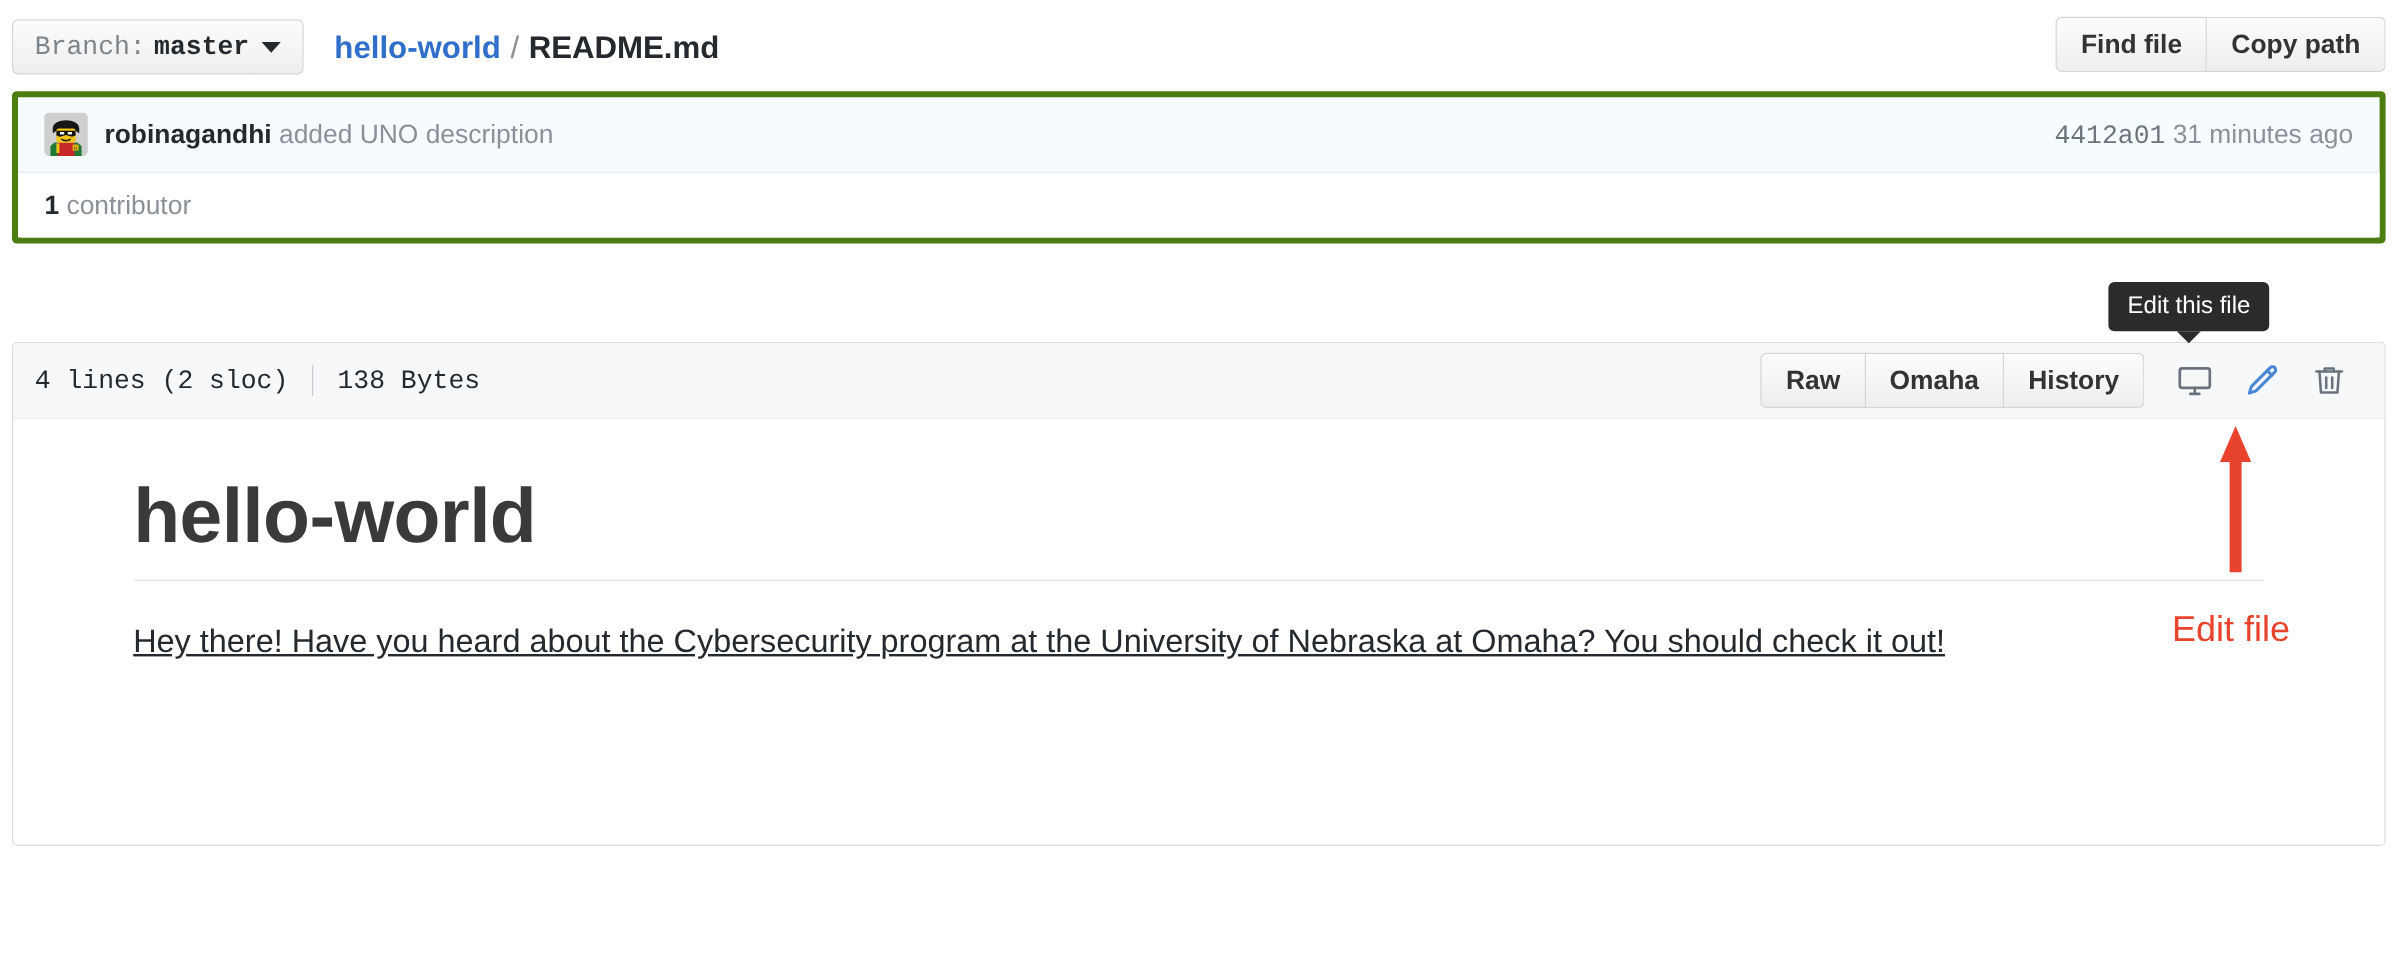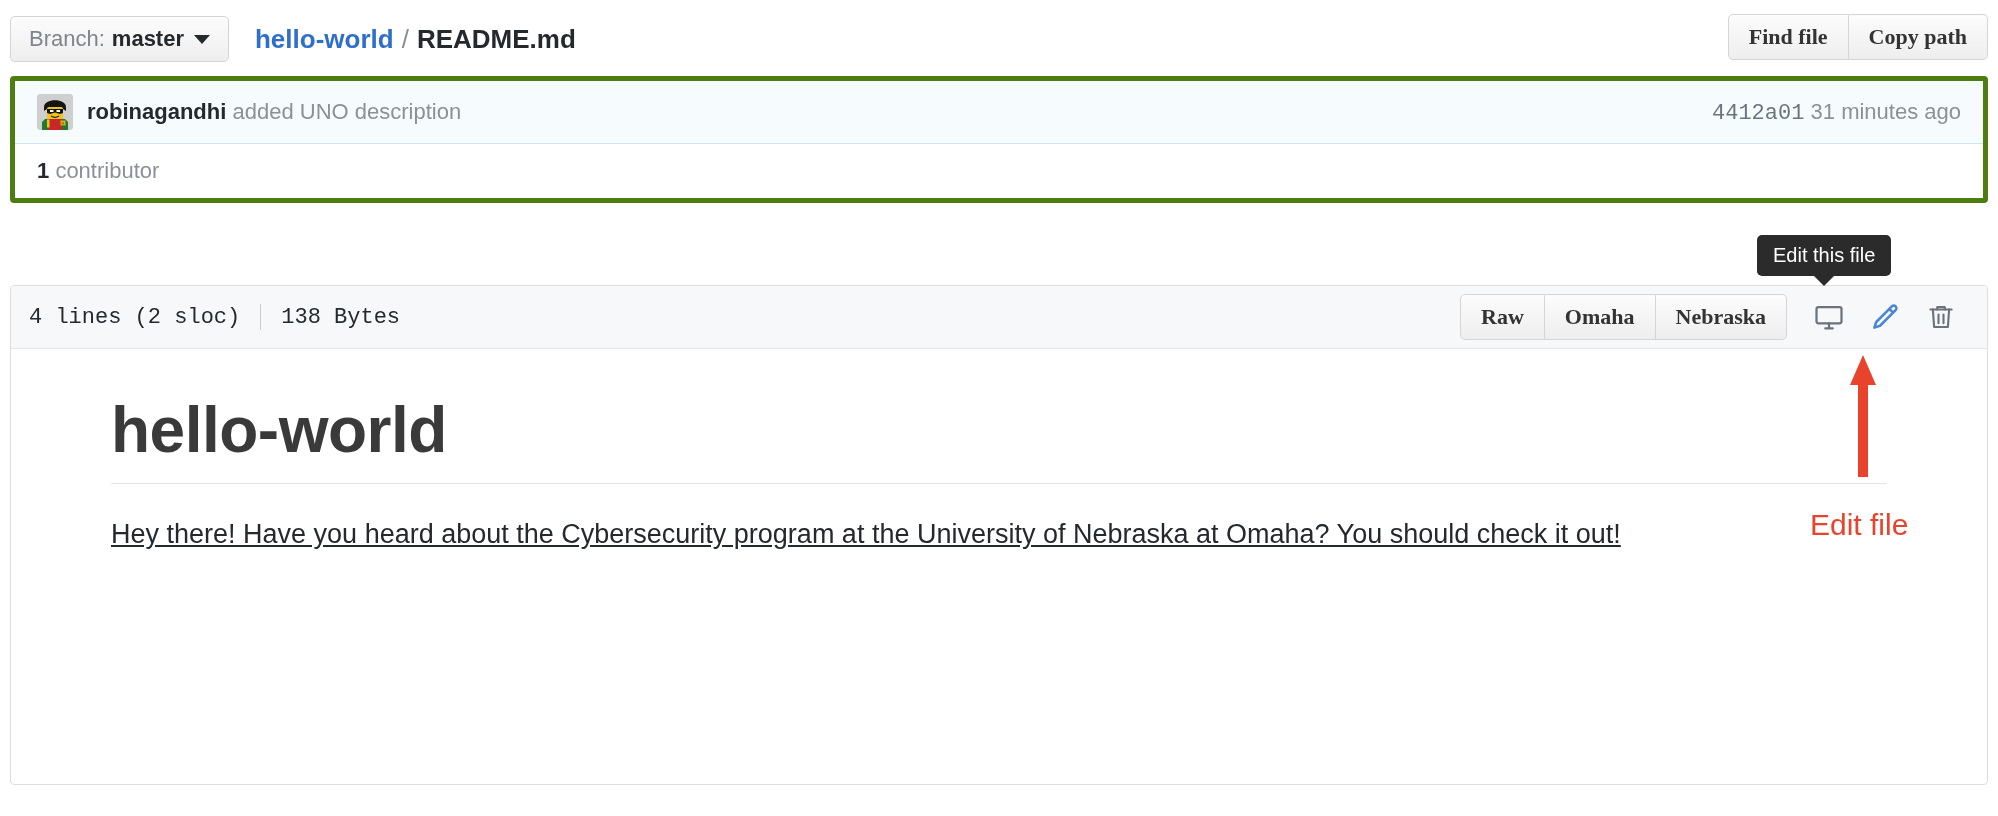--- a/index.html
+++ b/index.html
@@ -37,20 +37,21 @@
     height: 46px;
     padding: 0 18px;
     border: 1px solid #d5d5d5;
     border-radius: 5px;
     background: linear-gradient(#fcfcfc, #eeeeee);
     font-size: 22px;
     color: #6a737d;
     box-sizing: border-box;
     cursor: pointer;
     white-space: nowrap;
+    font-family: Liberation Mono, monospace;
   }
   .branch-select .b-label { color: #7d858c; }
   .branch-select .b-name {
     font-weight: bold;
     color: #24292e;
     margin-left: 7px;
   }
   .caret-down {
     display: inline-block;
     width: 0; height: 0;
@@ -94,21 +95,21 @@
     border: 1px solid #d5d5d5;
     background: linear-gradient(#fcfcfc, #eeeeee);
     font-size: 22px;
     font-weight: bold;
     color: #333333;
     box-sizing: border-box;
     cursor: pointer;
     white-space: nowrap;
     font-family: "Liberation Sans", sans-serif;
   }
-  .btn-group .btn { border-radius: 0; border-left-width: 0; font-family: Liberation Serif, serif; }
+  .btn-group .btn { border-radius: 0; border-left-width: 0; }
   .btn-group .btn:first-child {
     border-left-width: 1px;
     border-top-left-radius: 5px;
     border-bottom-left-radius: 5px;
   }
   .btn-group .btn:last-child {
     border-top-right-radius: 5px;
     border-bottom-right-radius: 5px;
   }
   .btn-group { display: flex; }
@@ -180,21 +181,21 @@
     color: #24292e;
     font-weight: bold;
   }
 
   
   .file-box {
     position: absolute;
     left: 10px;
     top: 285px;
     width: 1978px;
-    height: 500px;
+    height: 420px;
     box-sizing: border-box;
     border: 1px solid #dddddd;
     border-radius: 4px;
     background: #ffffff;
   }
   .file-meta {
     height: 63px;
     background: #f6f8fa;
     border-bottom: 1px solid #e1e4e8;
     border-top-left-radius: 3px;
@@ -380,21 +381,21 @@
       <div class="meta-info">
         <span>4 lines (2 sloc)</span>
         <span class="meta-divider"></span>
         <span>138 Bytes</span>
       </div>
 
       <div class="meta-actions">
         <div class="btn-group">
           <button class="btn">Raw</button>
           <button class="btn">Omaha</button>
-          <button class="btn">Nebraska</button>
+          <button class="btn">History</button>
         </div>
 
         <div class="icon-btn">
           <svg width="30" height="30" viewBox="0 0 24 24" fill="none" stroke="#6a737d" stroke-width="1.8">
             <rect x="2" y="4" width="20" height="13" rx="1.6"></rect>
             <path d="M9 21h6M12 17v4" stroke-linecap="round"></path>
           </svg>
         </div>
 
         <div class="icon-btn">

